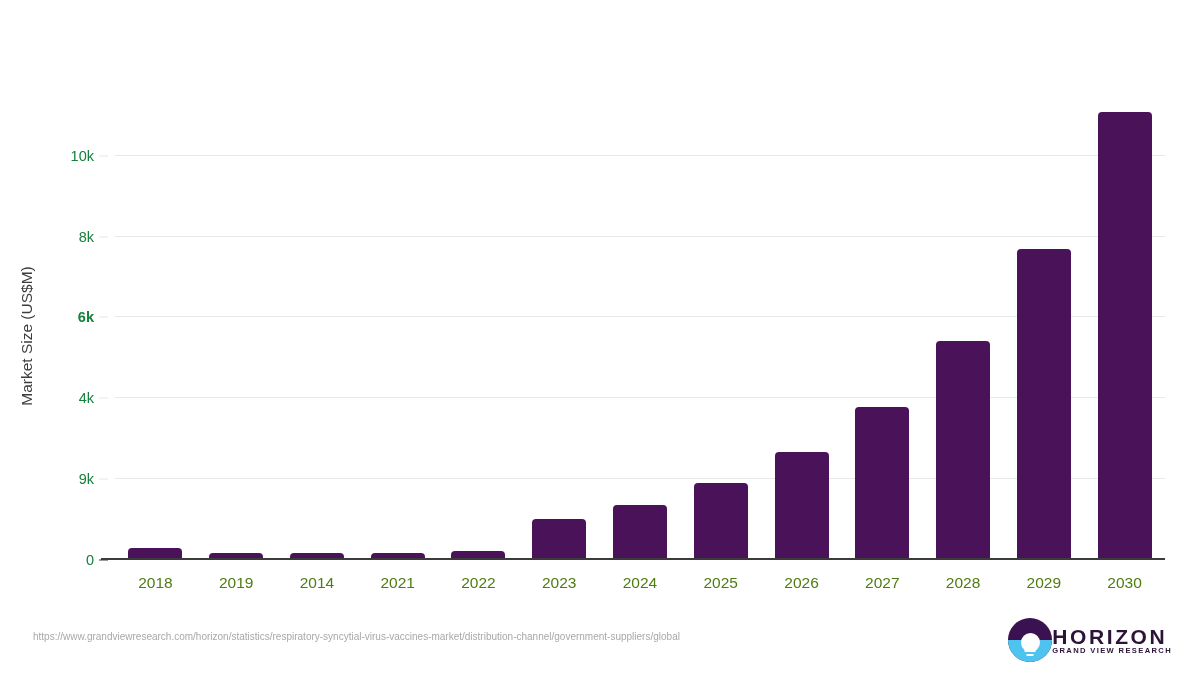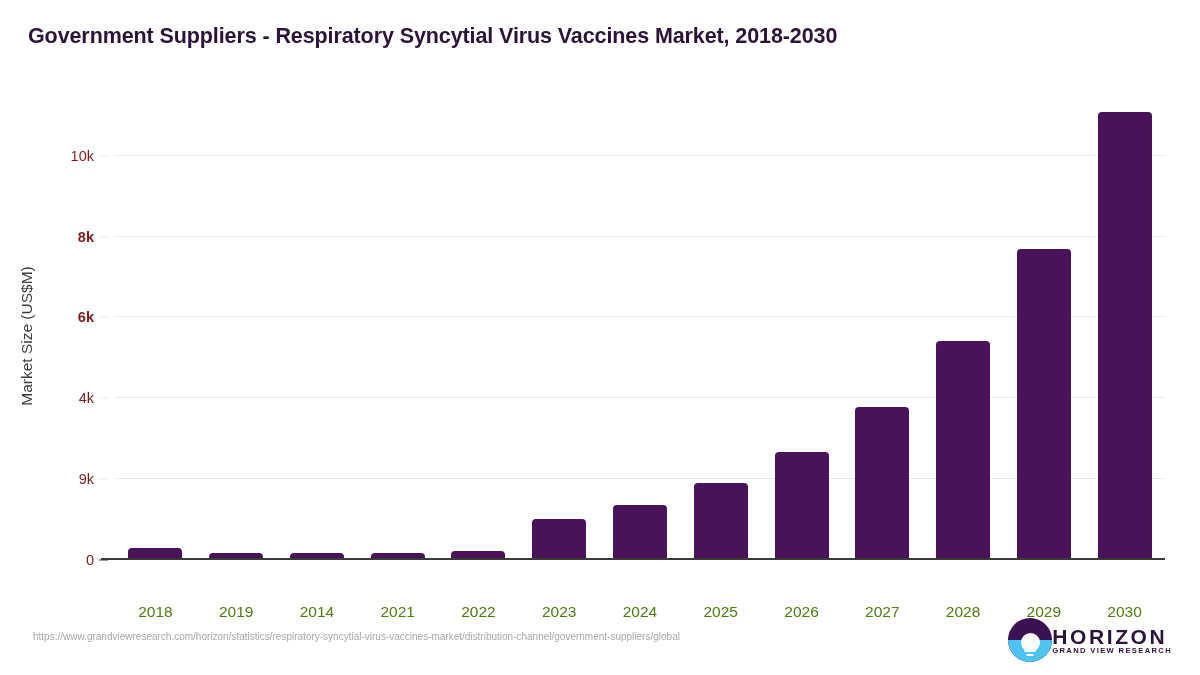--- a/index.html
+++ b/index.html
@@ -50,21 +50,21 @@
     background: #3b3b3b;
   }
 
   
   #y-tick-labels { position: absolute; left: 0; top: 95px; width: 108px; height: 465px; }
   .y-tick {
     position: absolute;
     right: 14px;
     transform: translateY(-50%);
     font-size: 14.5px;
-    color: #7f1d1d;
+    color: #15803d;
     text-align: right;
     white-space: nowrap;
   }
   .y-tick-dash {
     position: absolute;
     right: 0;
     width: 9px; height: 1px;
     background: #e8e8e8;
     transform: translateY(-50%);
   }
@@ -109,21 +109,20 @@
     left: 115px; top: 568px;
     width: 1050px; height: 30px;
     display: flex;
   }
   .x-tick {
     flex: 1 1 0;
     text-align: center;
     font-size: 15.5px;
     color: #4d7c0f;
     line-height: 30px;
-    margin-top: 29px;
   }
 
   
   #source-url {
     position: absolute;
     left: 33px; top: 628px;
     width: 895px;
     font-size: 10px;
     line-height: 18px;
     color: #a8a8a8;
@@ -180,34 +179,33 @@
     font-weight: bold;
     color: #2c1338;
     letter-spacing: 1.35px;
   }
 </style>
 </head>
 <body>
 
 <div id="page">
 
-  <div id="chart-title">Government Suppliers - Respiratory Syncytial Virus Vaccines Market, 2018-2030</div>
 
   <div id="y-axis-title">Market Size (US$M)</div>
 
   <div id="y-tick-labels">
       <div class="y-tick" style="top: 465px;">0</div>
       <div class="y-tick-dash" style="top: 465px; background: rgb(59, 59, 59);"></div>
       <div class="y-tick" style="top: 384.13px;">9k</div>
       <div class="y-tick-dash" style="top: 384.13px; background: rgb(232, 232, 232);"></div>
       <div class="y-tick" style="top: 303.261px;">4k</div>
       <div class="y-tick-dash" style="top: 303.261px; background: rgb(232, 232, 232);"></div>
       <div class="y-tick" style="top: 222.391px; font-weight: bold;">6k</div>
       <div class="y-tick-dash" style="top: 222.391px; background: rgb(232, 232, 232);"></div>
-      <div class="y-tick" style="top: 141.522px; font-weight: bold;">8k</div>
+      <div class="y-tick" style="top: 141.522px;">8k</div>
       <div class="y-tick-dash" style="top: 141.522px; background: rgb(232, 232, 232);"></div>
       <div class="y-tick" style="top: 60.6522px;">10k</div>
       <div class="y-tick-dash" style="top: 60.6522px; background: rgb(232, 232, 232);"></div>
     </div>
 
   <div id="plot-area">
     <div id="gridlines">
         <div class="gridline" style="bottom: 80.8696px;"></div>
         <div class="gridline" style="bottom: 161.739px;"></div>
         <div class="gridline" style="bottom: 242.609px;"></div>

